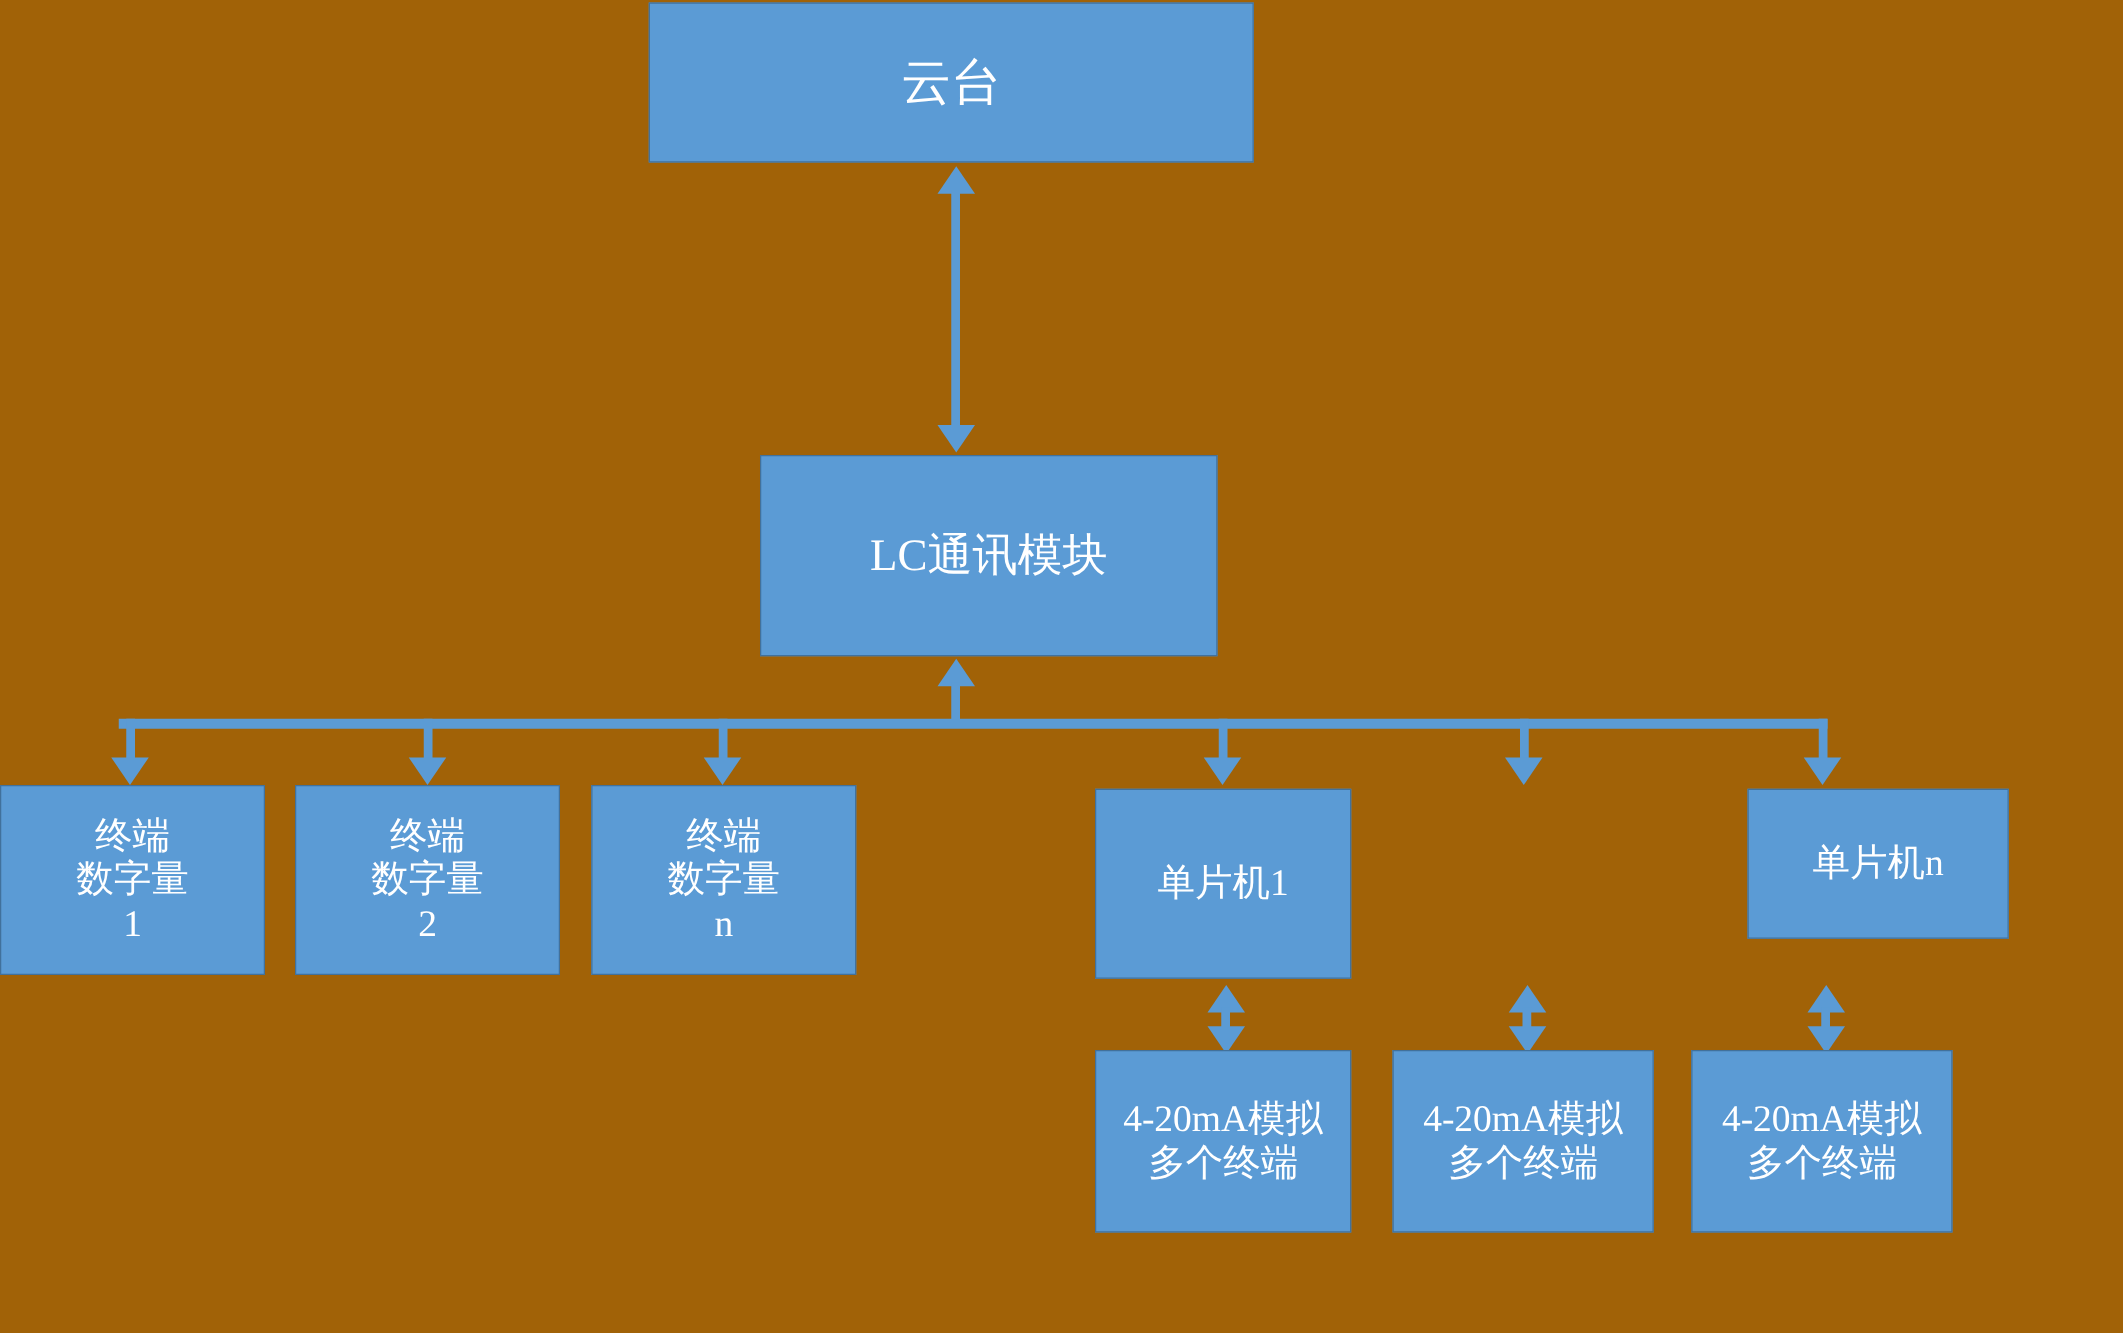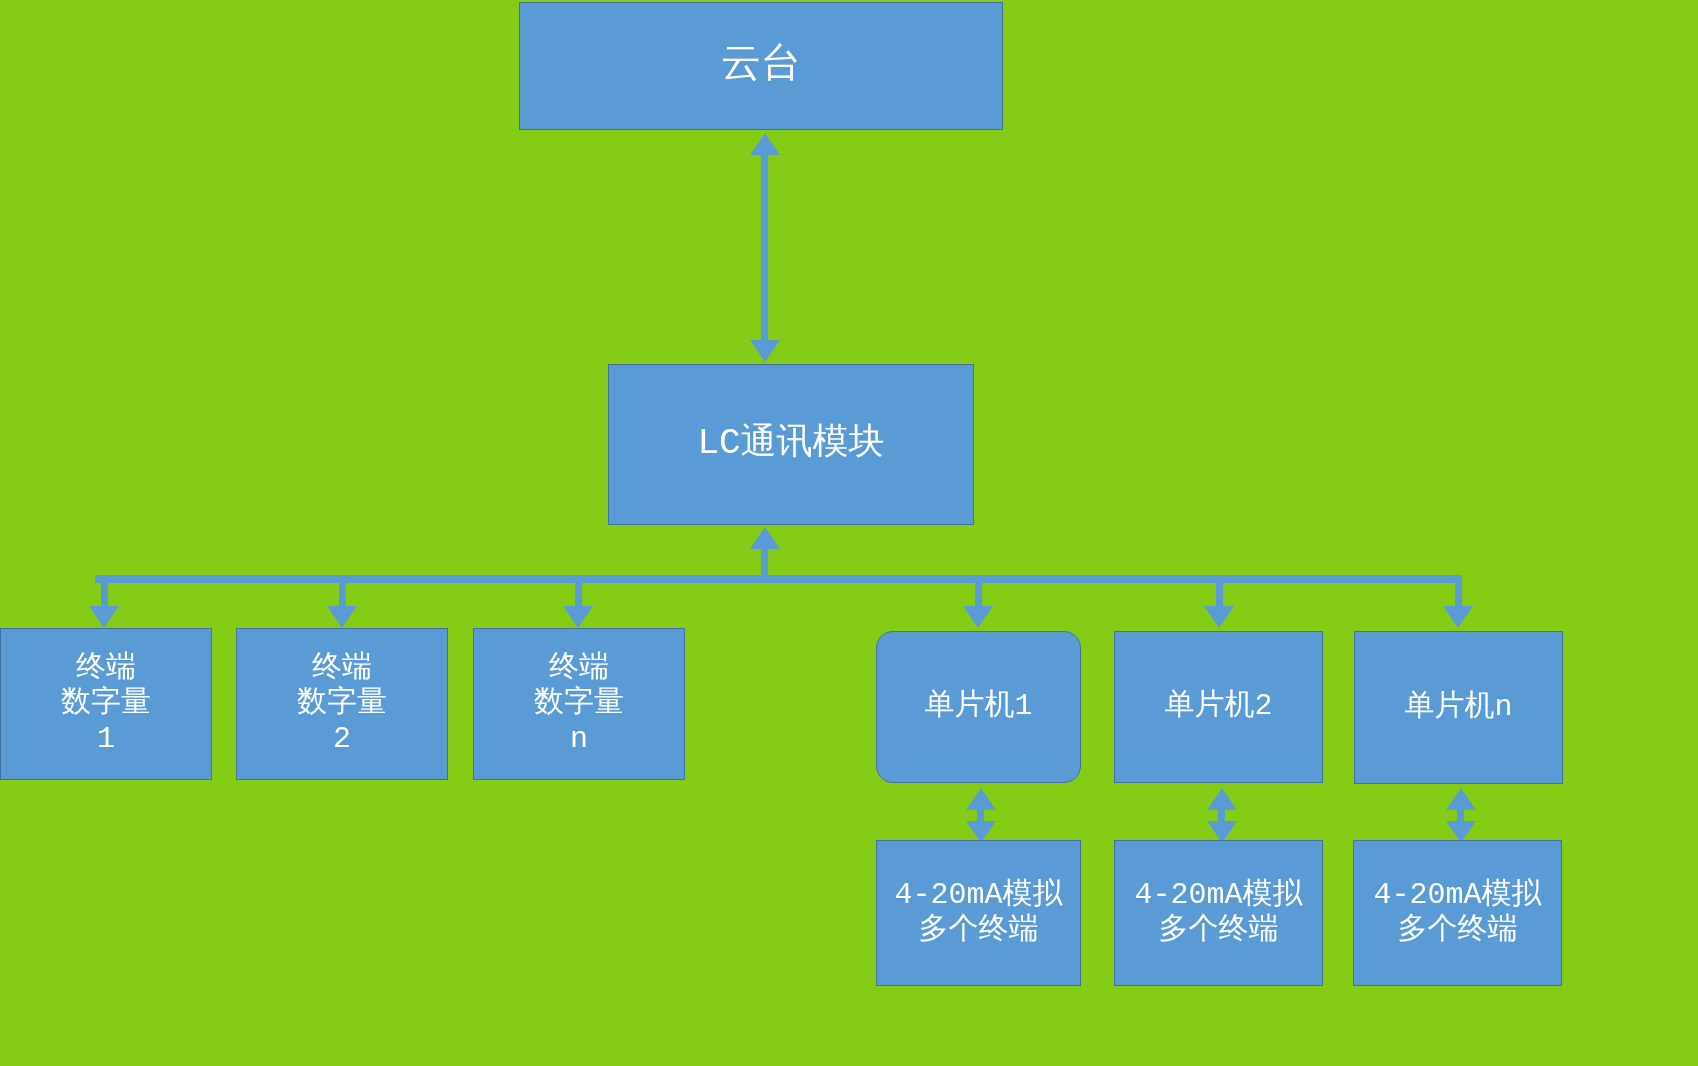--- a/index.html
+++ b/index.html
@@ -4,23 +4,23 @@
 <style>
   html, body {
     margin: 0;
     padding: 0;
     background: #000000;
   }
   #canvas {
     position: relative;
     width: 1698px;
     height: 1066px;
-    background: #84cc16;
+    background: #a16207;
     overflow: hidden;
-    font-family: Liberation Mono, monospace;
+    font-family: Liberation Serif, serif;
   }
   .node {
     position: absolute;
     background: #5B9BD5;
     border: 1px solid #41719C;
     box-sizing: border-box;
     color: #FFFFFF;
     display: flex;
     align-items: center;
     justify-content: center;
@@ -104,23 +104,22 @@
   <div class="node t-small" style="left:0px; top:628px; width:212px; height:152px;">终端
 数字量
 1</div>
   <div class="node t-small" style="left:236px; top:628px; width:212px; height:152px;">终端
 数字量
 2</div>
   <div class="node t-small" style="left:473px; top:628px; width:212px; height:152px;">终端
 数字量
 n</div>
 
-  <div class="node t-small" style="left:876px; top:631px; width:205px; height:152px;border-radius:17px;">单片机1</div>
-  <div class="node t-small" style="left:1114px; top:631px; width:209px; height:152px;">单片机2</div>
-  <div class="node t-small" style="left:1354px; top:631px; width:209px; height:153px;">单片机n</div>
+  <div class="node t-small" style="left:876px; top:631px; width:205px; height:152px;">单片机1</div>
+  <div class="node t-small" style="left:1398px; top:631px; width:209px; height:120px;">单片机n</div>
 
   <div>
     <div class="arrowhead arrow-up" style="left:966px; top:788px;"></div>
     <div class="vline" style="left:977px; top:806px; height:20px;"></div>
     <div class="arrowhead arrow-down" style="left:966px; top:821px;"></div>
   </div>
   <div>
     <div class="arrowhead arrow-up" style="left:1207px; top:788px;"></div>
     <div class="vline" style="left:1218px; top:806px; height:20px;"></div>
     <div class="arrowhead arrow-down" style="left:1207px; top:821px;"></div>

